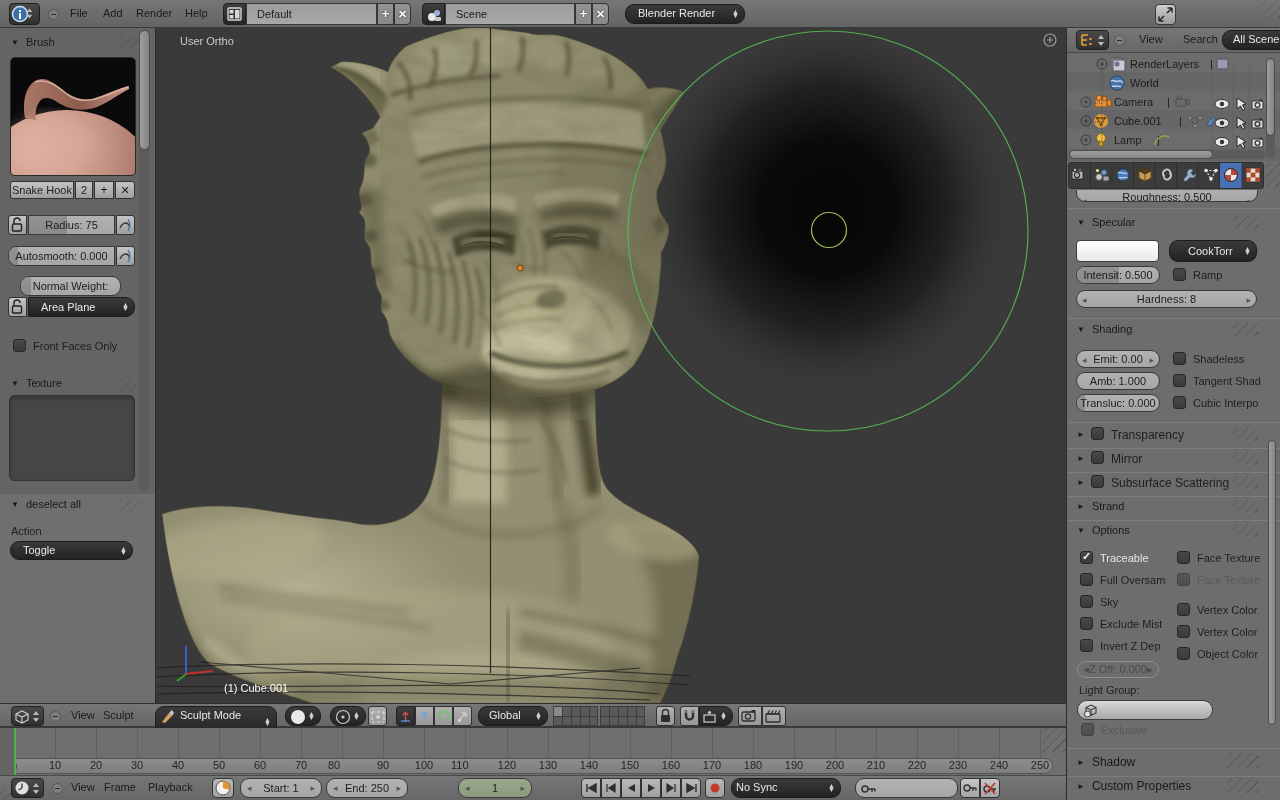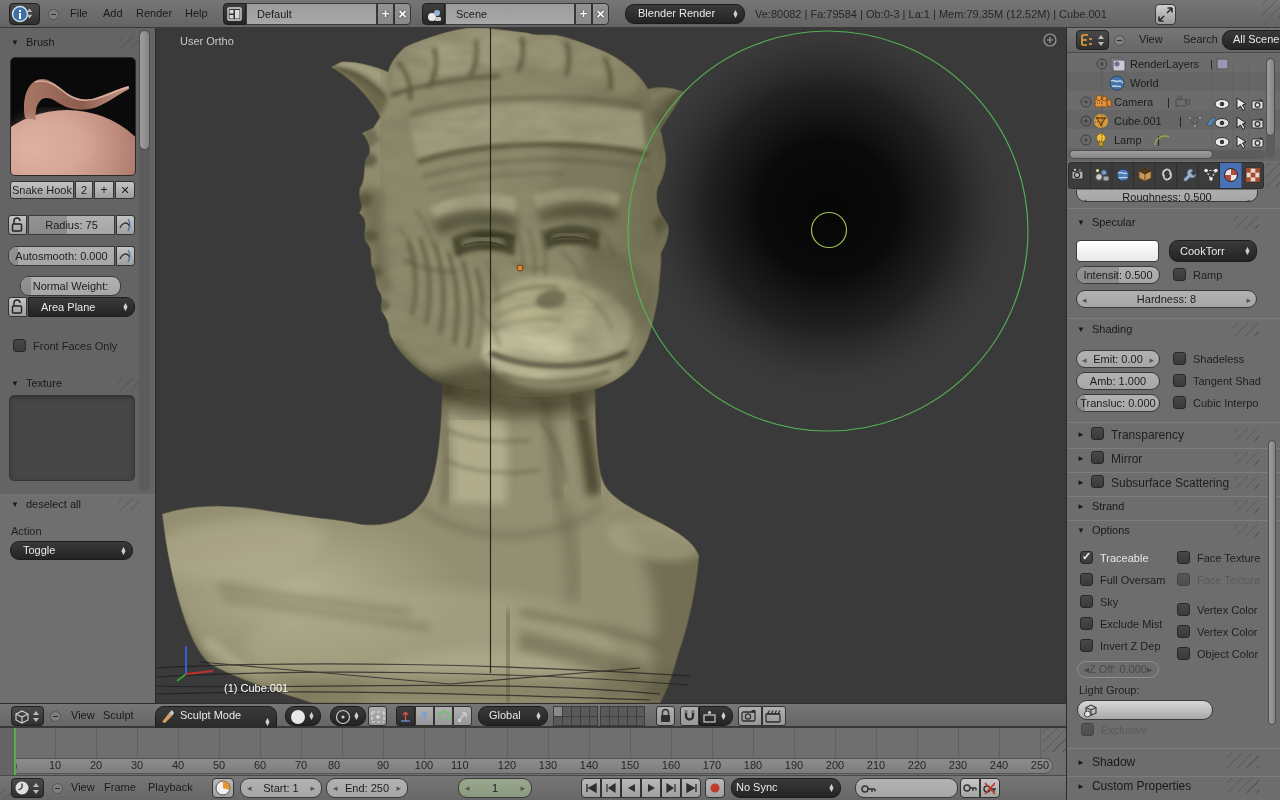--- a/index.html
+++ b/index.html
@@ -71,21 +71,20 @@
         <circle cx="13" cy="8" r="3" fill="#9ab3d5"></circle>
         <rect x="11" y="12" width="6" height="4" rx="1" fill="#c9c9c9"></rect>
       </svg>
   </div>
   <div class="abs" style="left:445px;top:3px;width:130px;height:22px;background:linear-gradient(#9c9c9c,#a8a8a8);border:1px solid #3b3b3b;color:#1d1d1d;line-height:20px"><span style="margin-left:10px">Scene</span></div>
   <div class="abs" style="left:575px;top:3px;width:17px;height:22px;background:linear-gradient(#939393,#898989);border:1px solid #333;color:#fff;text-shadow:0 0 2px #222;text-align:center;line-height:20px;font-size:13px;font-weight:bold">+</div>
   <div class="abs" style="left:592px;top:3px;width:17px;height:22px;background:linear-gradient(#939393,#898989);border:1px solid #333;border-radius:0 4px 4px 0;color:#fff;text-shadow:0 0 2px #222;text-align:center;line-height:20px;font-size:11px;font-weight:bold">✕</div>
 
   <div class="dd" style="left:625px;top:4px;width:120px;height:20px"><span style="margin-left:12px">Blender Render</span><span class="ar">▲<br>▼</span></div>
 
-  <span class="abs" style="left:755px;top:8px;color:#262626">Ve:80082 | Fa:79584 | Ob:0-3 | La:1 | Mem:79.35M (12.52M) | Cube.001</span>
 
   <div class="abs" style="left:1155px;top:4px;width:21px;height:21px;background:linear-gradient(#cfcfcf,#9a9a9a);border:1px solid #3a3a3a;border-radius:4px">
     <svg width="19" height="19">
         <path d="M11 8 L16 3 M16 3 l-4.5 0 M16 3 l0 4.5 M8 11 L3 16 M3 16 l4.5 0 M3 16 l0 -4.5" stroke="#2a2a2a" stroke-width="1.6" fill="none"></path>
       </svg>
   </div>
   <div class="hatch" style="right:0;top:0;width:18px;height:18px"></div>
 </div>
 
 <div id="shelf">
@@ -797,21 +796,21 @@
           </g>
       </svg>
     </div>
     <div class="hatch" style="left:198px;top:2px;width:16px;height:24px"></div>
   </div>
   <div id="props">
     <div class="sep" style="top:18px"></div>
     <span class="ph" style="left:10px;top:26px">Specular</span>
     <div class="hatch" style="left:166px;top:26px;width:26px;height:13px"></div>
     <div class="abs" style="left:9px;top:50px;width:83px;height:22px;background:linear-gradient(#ffffff,#e8e8e8);border:1px solid #3c3c3c;border-radius:4px"></div>
-    <div class="dd" style="left:102px;top:50px;width:88px;height:22px;line-height:20px"><span style="margin-left:10px">CookTorr</span><span class="ar">▲<br>▼</span></div>
+    <div class="dd" style="left:102px;top:50px;width:88px;height:22px;line-height:20px"><span style="margin-left:18px">CookTorr</span><span class="ar">▲<br>▼</span></div>
     <div class="slider" style="left:9px;top:76px;width:84px;height:18px;line-height:16px"><div class="fill" style="width:42px"></div><span>Intensit: 0.500</span></div>
     <div class="chk" style="left:106px;top:78px"></div>
       <span class="lbl" style="left:126px;top:79px">Ramp</span>
     <div class="slider" style="left:9px;top:100px;width:181px;height:18px;line-height:16px"><span style="position:absolute;left:5px;top:1px;color:#555;font-size:9px">◂</span><span>Hardness: 8</span><span style="position:absolute;right:5px;top:1px;color:#555;font-size:9px">▸</span></div>
     <div class="sep" style="top:128px"></div>
     <span class="ph" style="left:10px;top:133px">Shading</span>
     <div class="hatch" style="left:166px;top:133px;width:26px;height:13px"></div>
     <div class="slider" style="left:9px;top:160px;width:84px;height:18px;line-height:16px"><span style="position:absolute;left:5px;top:1px;color:#555;font-size:9px">◂</span><span>Emit: 0.00</span><span style="position:absolute;right:5px;top:1px;color:#555;font-size:9px">▸</span></div>
     <div class="chk" style="left:106px;top:162px"></div>
       <span class="lbl" style="left:126px;top:163px">Shadeless</span>

